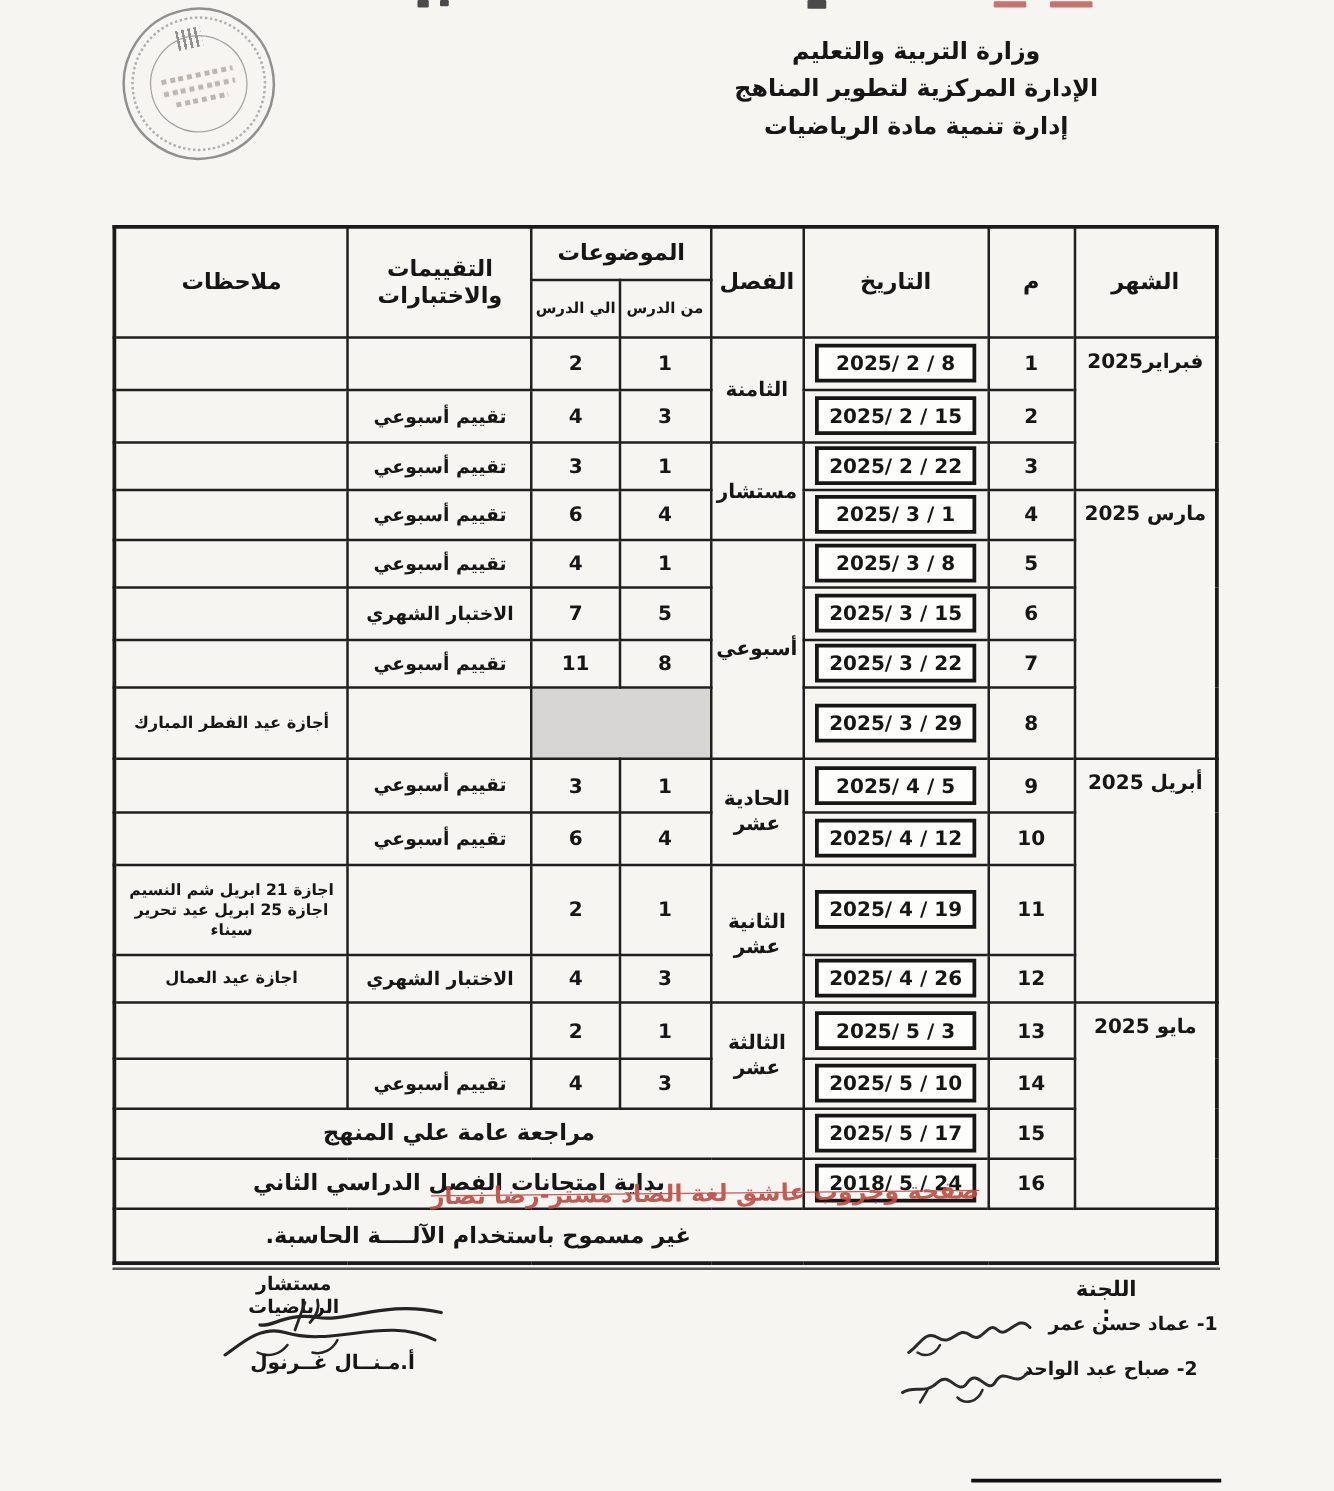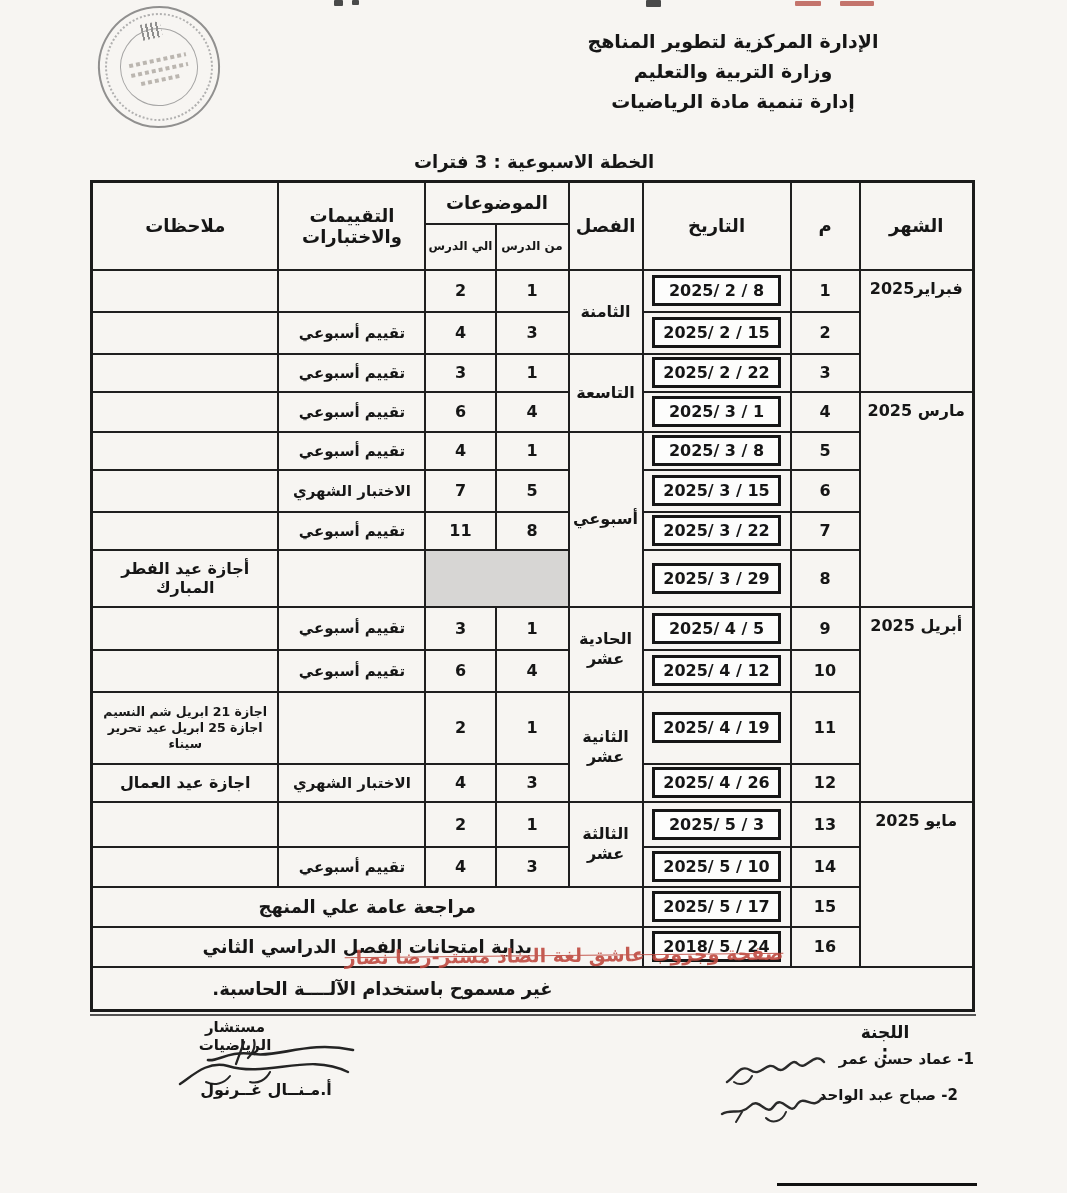--- a/index.html
+++ b/index.html
@@ -32,21 +32,21 @@
   table.sched td,table.sched th{border:2px solid #1f1f1f;padding:0;text-align:center;vertical-align:middle;
               font-weight:bold;overflow:hidden;}
   th.h{font-size:18px;}
   th.sub{font-size:12px;line-height:13px;}
   td{font-size:16px;}
   .month-cell{vertical-align:top !important;padding-top:8px !important;font-size:16px;}
   .datebox{display:inline-block;direction:ltr;border:3px solid #161616;width:88%;box-sizing:border-box;
            padding:3px 0;font-size:16px;background:#fdfdfc;}
   .chapter-cell{font-size:16px;line-height:20px;margin-left:48px;}
   .assess{font-size:15px;margin-top:28px;}
-  .notes{font-size:16px;line-height:19px;}
+  .notes{font-size:13px;line-height:19px;}
   .notes-small{font-size:12.5px;line-height:16px;padding:2px !important;}
   .gray-cell{background:#d7d6d4;}
   .merged-row{font-size:18px;}
   .calc-row{font-size:18px;}
   .calc-row .shift{position:relative;left:-150px;}
   tr.hr1{height:42px;} tr.hr2{height:46px;}
   tr.r1{height:42px;} tr.r2{height:42px;} tr.r3{height:38px;} tr.r4{height:40px;}
   tr.r5{height:38px;} tr.r6{height:42px;} tr.r7{height:38px;} tr.r8{height:57px;}
   tr.r9{height:43px;} tr.r10{height:42px;} tr.r11{height:72px;} tr.r12{height:38px;}
   tr.r13{height:45px;} tr.r14{height:40px;} tr.r15{height:40px;} tr.r16{height:40px;}
@@ -85,25 +85,24 @@
     <div class="outer"></div>
     <div class="ring"></div>
     <div class="inner"></div>
     <div class="bars"></div>
     <div class="tline" style="top:52px;"></div>
     <div class="tline" style="top:62px;"></div>
     <div class="tline" style="top:72px;left:40px;right:40px;"></div>
   </div>
 
   <div class="head-block">
+    <div>وزارة التربية والتعليم</div>
     <div>الإدارة المركزية لتطوير المناهج</div>
-    <div>وزارة التربية والتعليم</div>
     <div>إدارة تنمية مادة الرياضيات</div>
   </div>
-  <div class="subtitle-line">الخطة الاسبوعية : 3 فترات</div>
 
   <table class="sched">
     <colgroup>
       <col style="width:114px">
         <col style="width:69px">
         <col style="width:148px">
         <col style="width:74px">
       <col style="width:73px">
         <col style="width:70px">
         <col style="width:147px">
@@ -138,21 +137,21 @@
         <td>2</td>
         <td><span class="datebox">2025/ 2 / 15</span></td>
         <td>3</td>
         <td>4</td>
         <td class="assess">تقييم أسبوعي</td>
         <td class="notes"></td>
       </tr>
       <tr class="r3">
         <td>3</td>
         <td><span class="datebox">2025/ 2 / 22</span></td>
-        <td class="chapter-cell" rowspan="2">التاسعة</td>
+        <td class="chapter-cell" rowspan="2">مستشار</td>
         <td>1</td>
         <td>3</td>
         <td class="assess">تقييم أسبوعي</td>
         <td class="notes"></td>
       </tr>
       <tr class="r4">
         <td class="month-cell" rowspan="5">مارس 2025</td>
         <td>4</td>
         <td><span class="datebox">2025/ 3 / 1</span></td>
         <td>4</td>

